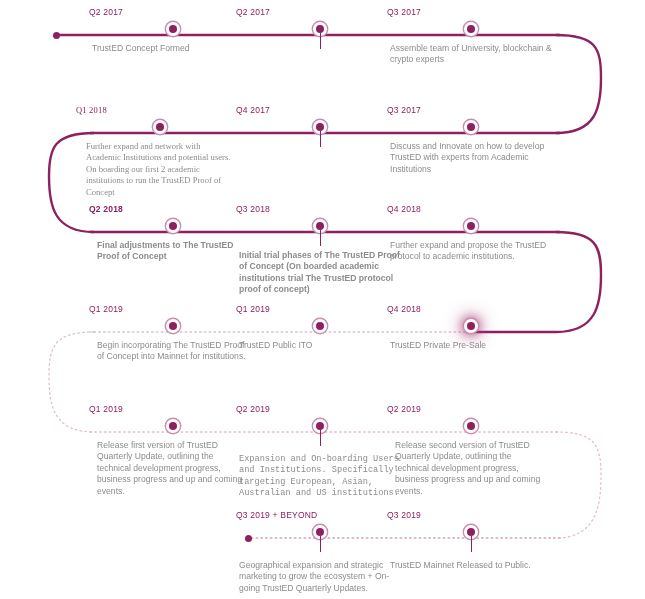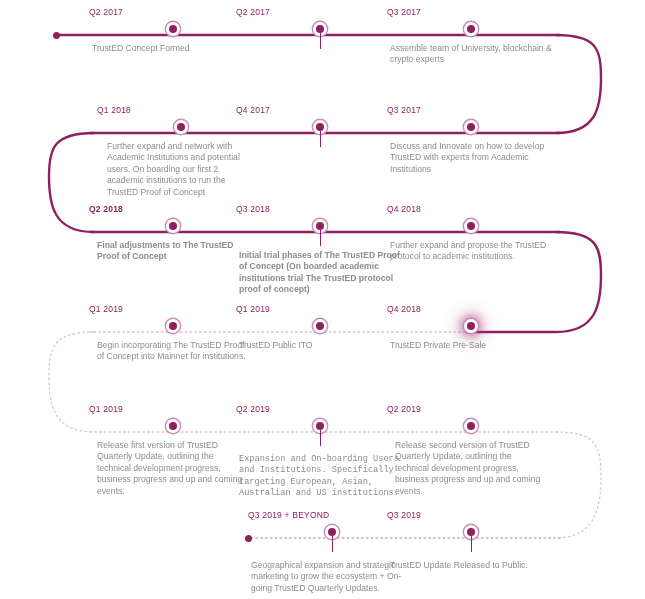--- a/index.html
+++ b/index.html
@@ -142,21 +142,21 @@
   </div>
 
   <div class="milestone" style="left:471px; top:7px;">
     <div class="ms-label">Q3 2017</div>
     <div class="ms-marker-wrap">
       <span class="ms-marker"></span>
     </div>
     <div class="ms-desc">Assemble team of University, blockchain &amp; crypto experts</div>
   </div>
 
-  <div class="milestone" style="left:181px; top:105px;">
+  <div class="milestone" style="left:160px; top:105px;font-family:Liberation Serif, serif;">
     <div class="ms-label">Q1 2018</div>
     <div class="ms-marker-wrap">
       <span class="ms-marker"></span>
     </div>
     <div class="ms-desc" style="width:148px; margin-left:10px; padding:0;">Further expand and network with Academic Institutions and potential users. On boarding our first 2 academic institutions to run the TrustED Proof of Concept</div>
   </div>
 
   <div class="milestone" style="left:320px; top:105px;">
     <div class="ms-label">Q4 2017</div>
     <div class="ms-marker-wrap">
@@ -240,31 +240,31 @@
   </div>
 
   <div class="milestone" style="left:471px; top:404px;">
     <div class="ms-label">Q2 2019</div>
     <div class="ms-marker-wrap">
       <span class="ms-marker"></span>
     </div>
     <div class="ms-desc" style="width:152px; margin-left:8px; padding:0;">Release second version of TrustED Quarterly Update, outlining the technical development progress, business progress and up and coming events.</div>
   </div>
 
-  <div class="milestone" style="left:332px; top:510px;">
+  <div class="milestone" style="left:320px; top:510px;">
     <div class="ms-label wide">Q3 2019 + BEYOND</div>
     <div class="ms-marker-wrap">
       <span class="ms-marker"></span>
       <span class="ms-stem" style="height:16px;"></span>
     </div>
     <div class="ms-desc" style="margin-top:20px;">Geographical expansion and strategic marketing to grow the ecosystem + On-going TrustED Quarterly Updates.</div>
   </div>
 
   <div class="milestone" style="left:471px; top:510px;">
     <div class="ms-label">Q3 2019</div>
     <div class="ms-marker-wrap">
       <span class="ms-marker"></span>
       <span class="ms-stem" style="height:16px;"></span>
     </div>
-    <div class="ms-desc" style="margin-top:20px;">TrustED Update Released to Public.</div>
+    <div class="ms-desc" style="margin-top:20px;">TrustED Mainnet Released to Public.</div>
   </div>
 
 </div>
 
 </body></html>

